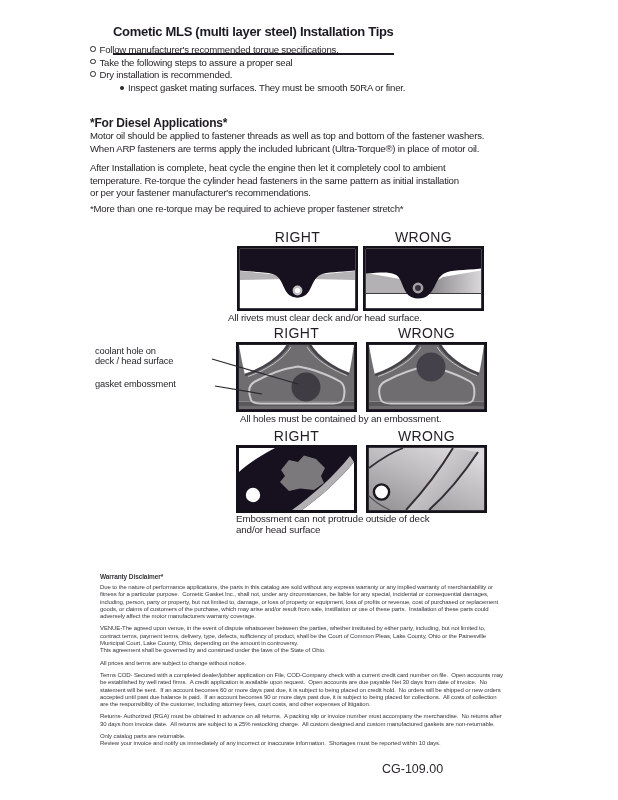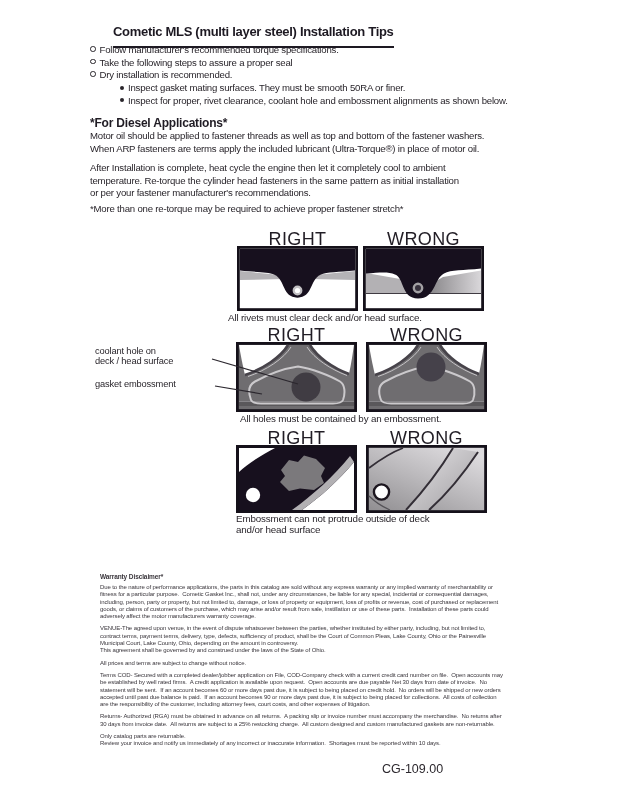--- a/index.html
+++ b/index.html
@@ -3,34 +3,34 @@
 <meta charset="utf-8">
 <style>
   html,body{margin:0;padding:0;background:#ffffff;}
   .page{
     position:relative;width:618px;height:800px;background:#ffffff;overflow:hidden;
     font-family:"Liberation Sans","DejaVu Sans",sans-serif;color:#29252b;
   }
   .abs{position:absolute;}
   .title{
     left:113px;top:24px;font-size:13px;font-weight:700;letter-spacing:-0.3px;
-    color:#1d1922;border-bottom:2px solid #1d1922;padding-bottom:7px;
+    color:#1d1922;border-bottom:2px solid #1d1922;padding-bottom:14px;
   }
   .body-txt{font-size:9.6px;letter-spacing:-0.2px;line-height:12.6px;color:#29252b;}
   .preline{white-space:pre-line;}
   .bullets{left:90px;top:44px;}
   .b-row{line-height:12.7px;font-size:9.6px;letter-spacing:-0.2px;}
   .b-sub{margin-left:30px;}
   .dot-o{display:inline-block;width:3.5px;height:3.5px;border:1px solid #29252b;border-radius:50%;margin-right:4px;vertical-align:1.5px;}
   .dot-f{display:inline-block;width:4px;height:4px;background:#29252b;border-radius:50%;margin-right:4px;vertical-align:1.5px;}
   .h2{left:90px;top:116px;font-size:12px;font-weight:700;letter-spacing:-0.2px;color:#201c24;}
   .para1{left:90px;top:130px;width:470px;}
   .para2{left:90px;top:162px;width:470px;}
   .note{left:90px;top:203px;width:470px;}
-  .rw-label{width:121px;text-align:center;font-size:18px;letter-spacing:0.4px;color:#211d25;}
+  .rw-label{width:121px;text-align:center;font-size:14px;letter-spacing:0.4px;color:#211d25;}
   .caption{font-size:9.8px;letter-spacing:-0.15px;line-height:10.6px;color:#29252b;}
   .ann{font-size:9.3px;letter-spacing:-0.15px;line-height:9.6px;color:#29252b;}
   .diag{display:block;}
   .warranty{left:100px;top:573px;width:460px;color:#3a363c;}
   .w-head{font-size:6.5px;font-weight:700;margin:0 0 4px 0;letter-spacing:-0.1px;}
   .w-para{font-size:6px;letter-spacing:-0.1px;line-height:7.3px;margin:0 0 5px 0;white-space:pre;}
   .footer{left:382px;top:762px;font-size:12.5px;color:#2c282e;}
   svg{display:block;}
   .overlay{left:0;top:0;pointer-events:none;}
 </style>
@@ -39,21 +39,20 @@
 
 <div class="page">
 
   <div class="abs title">Cometic MLS (multi layer steel) Installation Tips</div>
 
   <div class="abs bullets">
     <div class="b-row"><span class="dot-o"></span><span>Follow manufacturer's recommended torque specifications.</span></div>
     <div class="b-row"><span class="dot-o"></span><span>Take the following steps to assure a proper seal</span></div>
     <div class="b-row"><span class="dot-o"></span><span>Dry installation is recommended.</span></div>
     <div class="b-row b-sub"><span class="dot-f"></span><span>Inspect gasket mating surfaces.  They must be smooth 50RA or finer.</span></div>
-    <div class="b-row b-sub"><span class="dot-f"></span><span>Inspect for proper, rivet clearance, coolant hole and embossment alignments as shown below.</span></div>
   </div>
 
   <div class="abs h2">*For Diesel Applications*</div>
   <div class="abs para1 body-txt preline">Motor oil should be applied to fastener threads as well as top and bottom of the fastener washers.
 When ARP fasteners are terms apply the included lubricant (Ultra-Torque®) in place of motor oil.</div>
   <div class="abs para2 body-txt preline">After Installation is complete, heat cycle the engine then let it completely cool to ambient
 temperature. Re-torque the cylinder head fasteners in the same pattern as initial installation
 or per your fastener manufacturer's recommendations.</div>
   <div class="abs note body-txt">*More than one re-torque may be required to achieve proper fastener stretch*</div>
 

